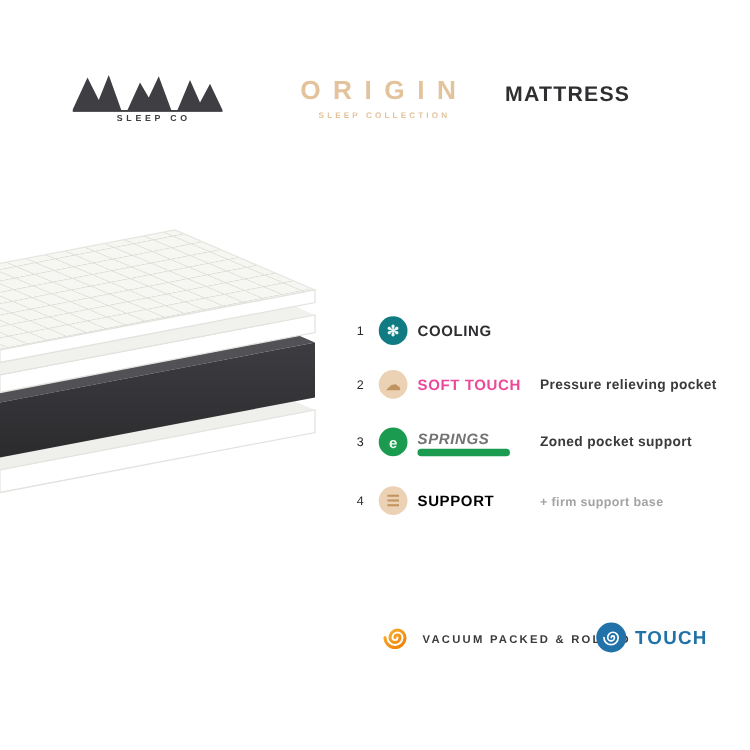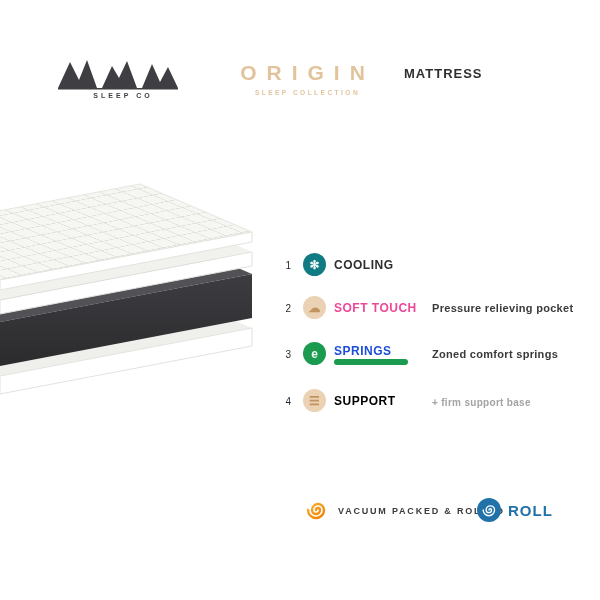--- a/index.html
+++ b/index.html
@@ -8,21 +8,21 @@
 
   
   .logo-svg{position:absolute;left:58px;top:58px;width:130px;height:32px;}
   .logo-caption{position:absolute;left:58px;top:92px;width:130px;text-align:center;
 .                font-size:7px;}
   .logo-caption{font-size:7px;letter-spacing:3px;color:#3f3f42;font-weight:bold;}
   .brand{position:absolute;left:220px;top:61px;width:175px;text-align:center;
          font-size:21px;font-weight:bold;letter-spacing:10px;color:#e2c39c;}
   .brand-sub{position:absolute;left:220px;top:89px;width:175px;text-align:center;
          font-size:6.5px;letter-spacing:2.5px;color:#e2c39c;font-weight:bold;}
-  .product{position:absolute;left:404px;top:66px;font-size:13px;font-weight:bold;
+  .product{position:absolute;left:404px;top:66px;font-size:17px;font-weight:bold;
          letter-spacing:1px;color:#2f2f32;}
 
   
   .mattress{position:absolute;left:0;top:179px;width:270px;height:226px;}
 
   
   .row{position:absolute;left:0;width:100%;height:26px;}
   .num{position:absolute;left:277px;width:14px;text-align:right;top:7px;
        font-size:10px;color:#2a2a2c;}
   .dot{position:absolute;left:303px;top:0;width:23px;height:23px;border-radius:50%;
@@ -111,23 +111,23 @@
     </span>
     <span class="lbl" style="color: #ec4899;">SOFT TOUCH</span>
     <span class="desc">Pressure relieving pocket</span>
   </div>
 
   <div class="row" style="top:342px">
     <span class="num">3</span>
     <span class="dot green" style="background-color: rgb(26, 155, 79);">
       <span class="glyph">e</span>
     </span>
-    <span class="lbl lowered" style="color: #1d4ed8;">SPRINGS</span>
+    <span class="lbl lowered" style="color: #737373; font-style: italic;">SPRINGS</span>
     <span class="lbl-bar" style="background-color: rgb(26, 155, 79);"></span>
-    <span class="desc">Zoned comfort springs</span>
+    <span class="desc">Zoned pocket support</span>
   </div>
 
   <div class="row" style="top:389px">
     <span class="num">4</span>
     <span class="dot beige" style="background-color: rgb(236, 210, 180);">
       <span class="glyph">☰</span>
     </span>
     <span class="lbl" style="color: #000000;">SUPPORT</span>
     <span class="desc muted">+ firm support base</span>
   </div>
@@ -141,16 +141,16 @@
         </linearGradient>
       </defs>
       <path d="M13 13 a2 2 0 0 1 4 0 a4 4 0 0 1 -8 0 a6 6 0 0 1 12 0 a8 8 0 0 1 -16 0" fill="none" stroke="url(#og)" stroke-width="2.4" stroke-linecap="round"></path>
     </svg>
     <span class="pack-text">VACUUM PACKED &amp; ROLLED</span>
     <span class="roll-badge" style="background-color: rgb(33, 114, 168);">
       <svg viewBox="0 0 24 24" aria-hidden="true">
         <path d="M12 12 a1.7 1.7 0 0 1 3.4 0 a3.6 3.6 0 0 1 -7.2 0 a5.6 5.6 0 0 1 11.2 0 a7.6 7.6 0 0 1 -15.2 0" fill="none" stroke="#ffffff" stroke-width="1.8" stroke-linecap="round"></path>
       </svg>
     </span>
-    <span class="roll-text" style="color: rgb(33, 114, 168);">ROLL</span>
+    <span class="roll-text" style="color: rgb(33, 114, 168);">TOUCH</span>
   </div>
 
 </div>
 
 </body></html>

